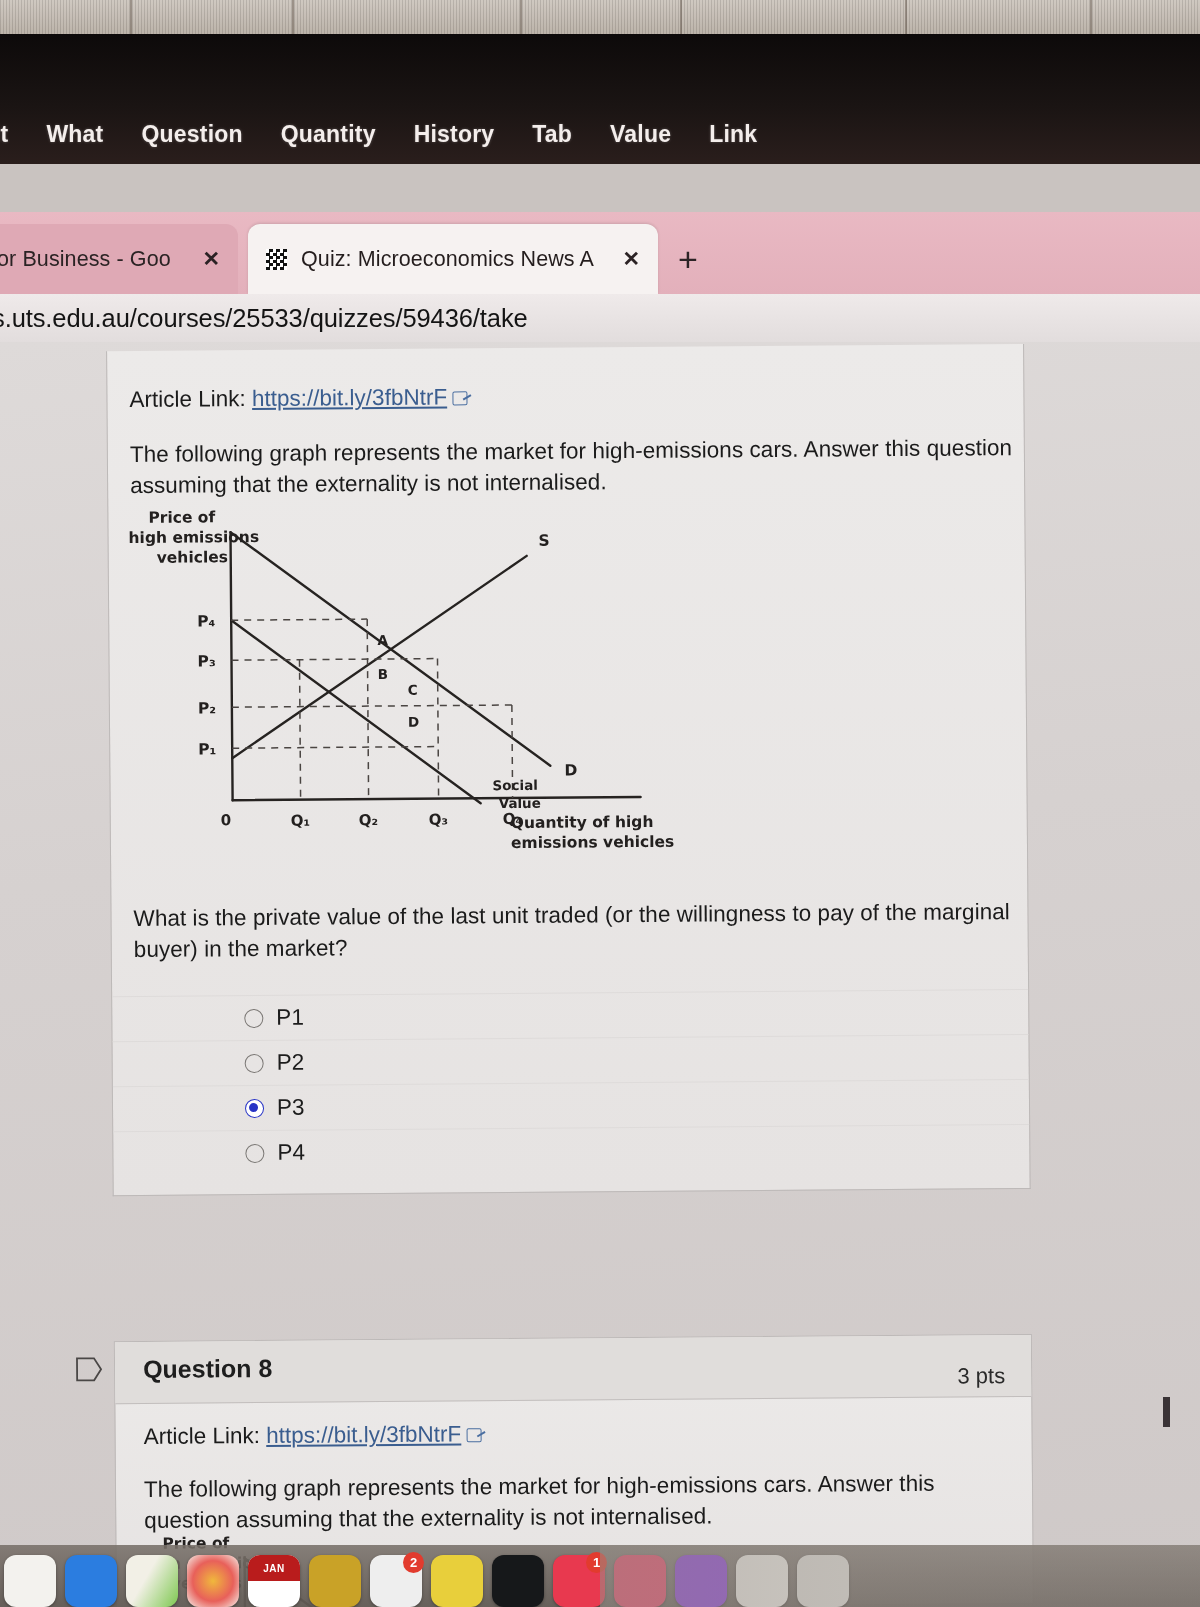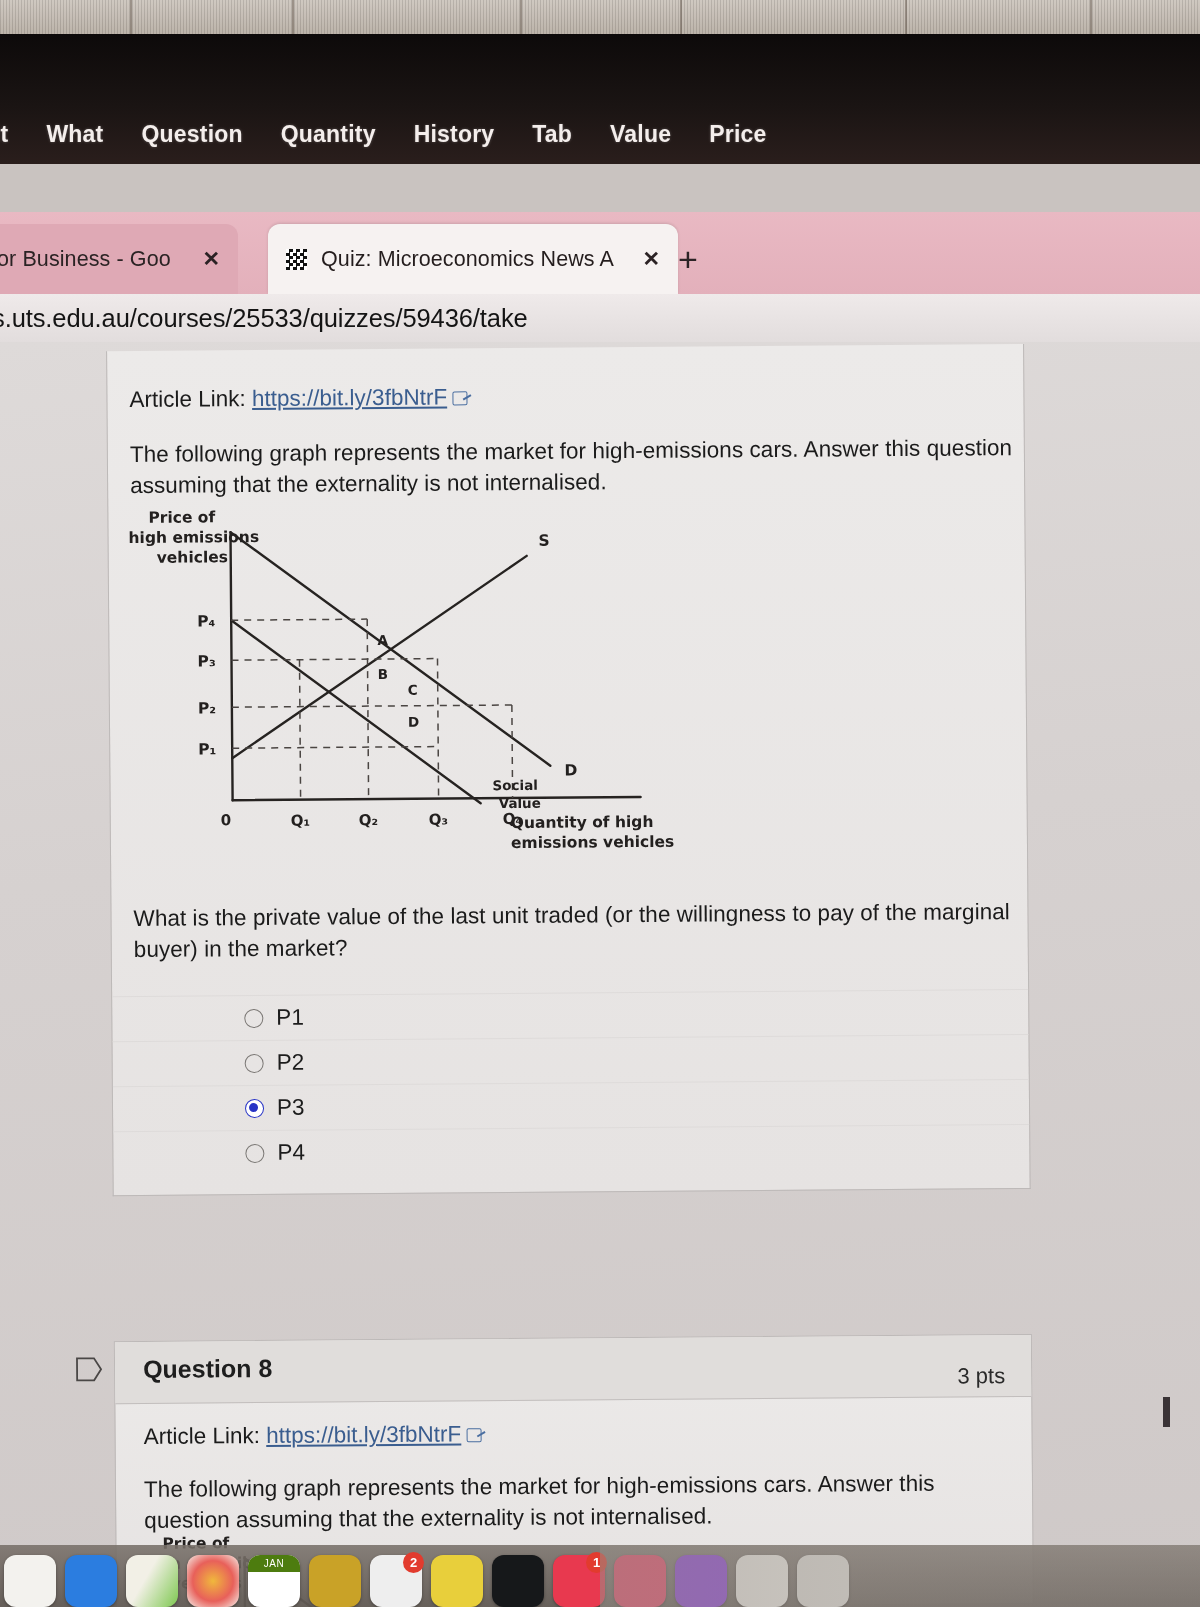--- a/index.html
+++ b/index.html
@@ -41,21 +41,21 @@
     position:absolute; left:0; top:212px; width:1200px; height:82px;
     background:linear-gradient(180deg,#e9b9c3 0%, #e3b0bb 100%);
   }
   .tab {
     position:absolute; top:12px; height:70px;
     display:flex; align-items:center; gap:14px; padding:0 18px;
     border-radius:12px 12px 0 0;
   }
   .tab.inactive { left:-44px; width:282px; background:#dfa9b5; }
   .tab.active   { left:248px; width:410px; background:#f6f2f1;
-                  box-shadow:0 -1px 3px rgba(0,0,0,.12);margin-left:20px; }
+                  box-shadow:0 -1px 3px rgba(0,0,0,.12); }
   .tab .tlabel {
     font-size:21.5px; color:#241d1d; white-space:nowrap; overflow:hidden;
     text-overflow:clip; letter-spacing:.1px;
   }
   .tab.inactive .tlabel { color:#2b2324; }
   .tab .tclose { font-size:21px; color:#2b2224; font-weight:600; margin-left:auto; }
   .favicon {
     width:21px; height:21px; flex:none;
     background:
       conic-gradient(#111 25%, #fff 0 50%, #111 0 75%, #fff 0),
@@ -178,22 +178,22 @@
   .dockapp {
     width:52px; height:52px; border-radius:12px; flex:none; position:relative;
     box-shadow:0 1px 3px rgba(0,0,0,.35);
   }
   .dockapp .badge {
     position:absolute; right:-2px; top:-3px; width:21px; height:21px;
     border-radius:50%; background:#e23b2e; color:#fff; font-size:13px;
     display:flex; align-items:center; justify-content:center; font-weight:bold;
   }
   .dockapp .cal {
-    position:absolute; left:0; right:0; top:0; height:17px;
-    background:#4d7c0f; color:#fff; font-size:10px; font-weight:normal;
+    position:absolute; left:0; right:0; top:0; height:26px;
+    background:#b91c1c; color:#fff; font-size:10px; font-weight:bold;
     display:flex; align-items:center; justify-content:center;
     border-radius:12px 12px 0 0; letter-spacing:.5px;
   }
 
   
   #edgemark {
     position:absolute; left:1163px; top:1055px; width:7px; height:30px;
     background:#3a3336;
   }
 </style>
@@ -211,21 +211,21 @@
 
 <div id="menubar">
   <div id="menuitems">
     <span class="mi">it</span>
     <span class="mi">What</span>
     <span class="mi">Question</span>
     <span class="mi">Quantity</span>
     <span class="mi">History</span>
     <span class="mi">Tab</span>
     <span class="mi">Value</span>
-    <span class="mi">Price</span>
+    <span class="mi">Link</span>
   </div>
 </div>
 
 <div id="tabstrip">
   <div class="tab inactive">
     <span class="tlabel">s for Business - Goo</span>
     <span class="tclose">✕</span>
   </div>
   <div class="tab active">
     <span class="favicon"></span>

